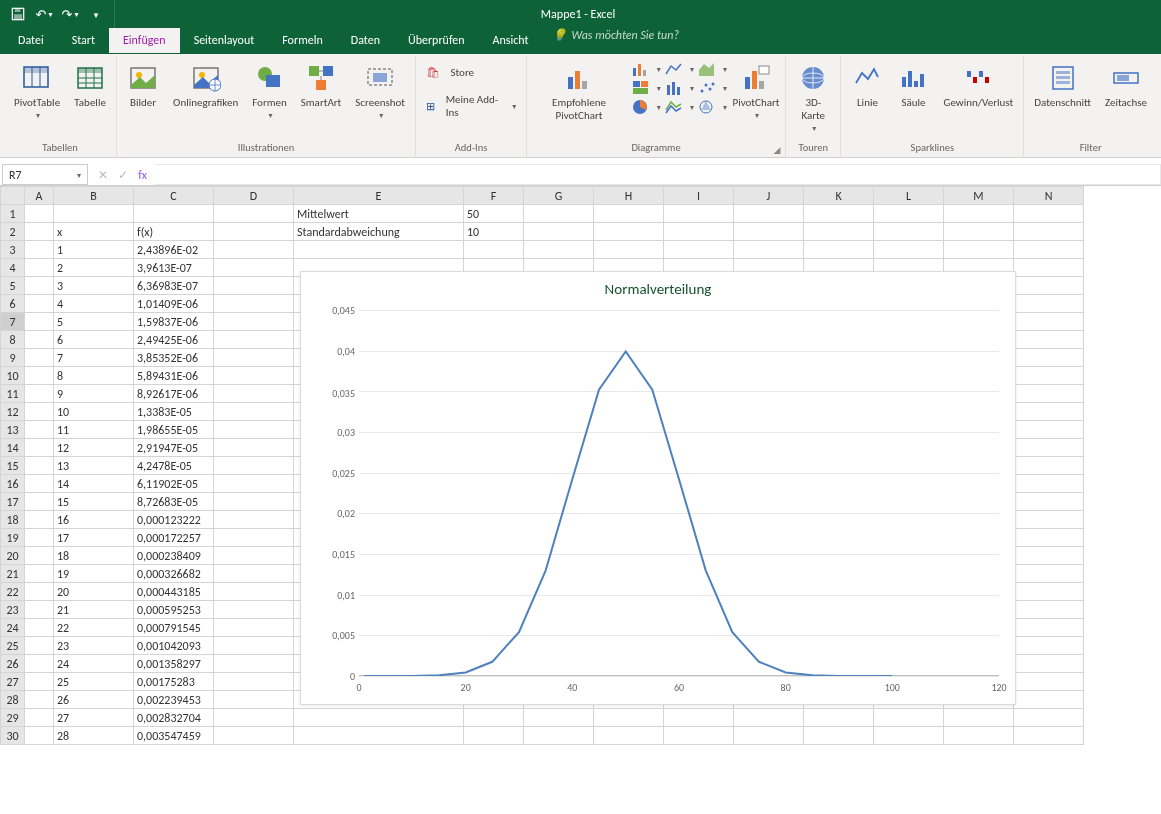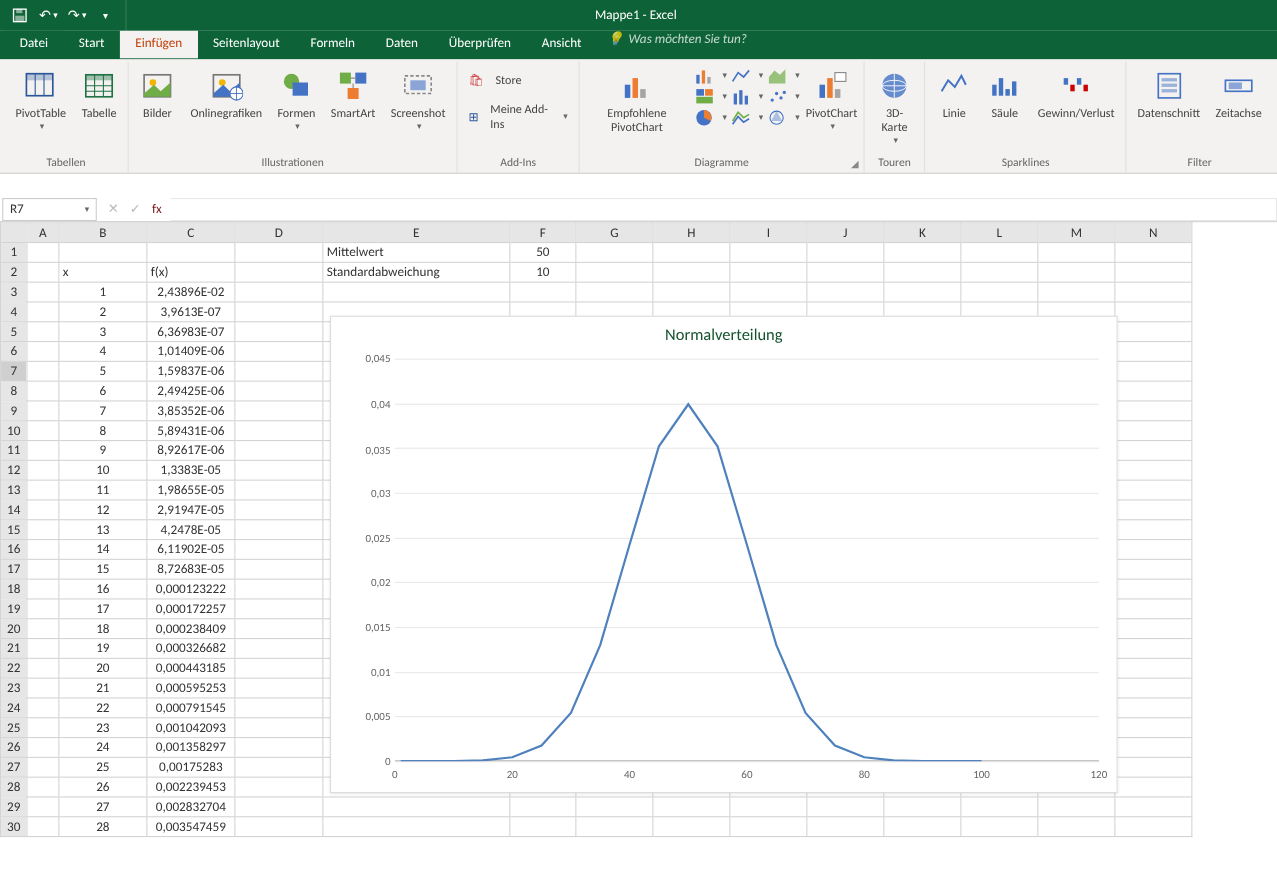--- a/index.html
+++ b/index.html
@@ -4,43 +4,43 @@
 <style>
 *{box-sizing:border-box;margin:0;padding:0;font-family:"Segoe UI","Calibri",sans-serif}
 body{background:#fff;font-size:12px;color:#333;overflow:hidden;width:1161px;height:814px}
 .titlebar{background:#0e6237;height:28px;display:flex;align-items:center;color:#fff;font-size:12px}
 .qat{display:flex;align-items:center;gap:2px;padding:0 6px;border-right:1px solid rgba(255,255,255,.15);height:100%}
 .qat-btn{width:24px;height:24px;display:flex;align-items:center;justify-content:center;color:#fff;font-size:13px}
 .title-center{flex:1;text-align:center;font-size:12px}
 .tabs{background:#0e6237;height:26px;display:flex;align-items:flex-start;padding-left:4px;color:#fff;font-size:12px}
 .tab{padding:5px 14px 6px;cursor:pointer}
 .tab.file{background:#0e6237;color:#fff}
-.tab.active{background:#f3f2f1;color:#c2410c;}
+.tab.active{background:#f3f2f1;color:#a21caf;}
 .tell{display:flex;align-items:center;gap:4px;color:rgba(255,255,255,.75);padding:0 10px;font-style:italic}
 .ribbon{background:#f3f2f1;border-bottom:1px solid #d0d0d0;height:104px;display:flex;padding:2px 4px 0;font-size:11px;color:#444}
 .grp{display:flex;flex-direction:column;align-items:center;padding:2px 6px 0;border-right:1px solid #e0e0e0}
 .grp-body{display:flex;gap:6px;flex:1;align-items:flex-start;padding-top:2px}
 .grp-label{font-size:10.5px;color:#666;text-align:center;padding:2px 0 3px;width:100%}
 .rbtn{display:flex;flex-direction:column;align-items:center;gap:2px;padding:2px 4px;text-align:center;line-height:1.2;min-width:40px}
 .rbtn .ic{width:32px;height:32px;display:flex;align-items:center;justify-content:center}
 .rbtn .lbl{font-size:11px}
 .mini-col{display:flex;flex-direction:column;gap:4px;padding-top:4px}
 .mini{display:flex;align-items:center;gap:4px;font-size:11px}
 svg{display:block}
-.formula-row{display:flex;align-items:stretch;height:22px;border-bottom:1px solid #d0d0d0;background:#fff;margin-top:22px}
+.formula-row{display:flex;align-items:stretch;height:22px;border-bottom:1px solid #d0d0d0;background:#fff;margin-top:6px}
 .namebox{width:86px;border:1px solid #ccc;display:flex;align-items:center;padding:0 6px;font-size:12px;justify-content:space-between;background:#fff;margin:0 2px}
 .fx-btns{display:flex;align-items:center;gap:10px;padding:0 8px;color:#999}
 .fx-input{flex:1;border:1px solid #e8e8e8;border-left:none;padding:0 6px;display:flex;align-items:center;font-size:12px}
 .grid-wrap{position:relative;overflow:hidden;height:650px}
 .sheet{border-collapse:collapse;table-layout:fixed}
 .sheet td,.sheet th{border:1px solid #d4d4d4;height:18px;font-size:12px;padding:0 3px;white-space:nowrap;overflow:hidden;background:#fff}
 .sheet th{background:#e6e6e6;font-weight:normal;color:#333;text-align:center}
 .sheet .corner{background:#e6e6e6;width:24px}
 .rh{background:#e6e6e6;text-align:center;width:24px}
-.sheet td.num{text-align:center}
+.sheet td.num{text-align:left}
 .sheet td.txt{text-align:left}
 .selhdr{background:#cfcfcf!important}
 .chart{position:absolute;left:300px;top:85px;width:716px;height:434px;background:#fff;border:1px solid #dcdcdc;box-shadow:0 1px 3px rgba(0,0,0,.1)}
 .chart-title{text-align:center;font-size:15px;color:#14532d;padding:8px 0 6px}
 .plot{position:absolute;left:58px;top:38px;right:18px;bottom:30px;border:none}
 .plot .ytick{position:absolute;left:-48px;width:44px;text-align:right;font-size:10px;color:#666;transform:translateY(-50%)}
 .plot .xtick{position:absolute;bottom:-18px;font-size:10px;color:#666;transform:translateX(-50%)}
 .plot .gl{position:absolute;left:0;right:0;height:1px;background:#e8e8e8}
 .plot .ax-x{position:absolute;left:0;right:0;bottom:0;height:1px;background:#bfbfbf}
 .plot svg{position:absolute;inset:0}
@@ -368,21 +368,21 @@
 </div>
 
 <div class="formula-row">
   <div class="namebox">
       <span>R7</span>
       <span class="caret">▾</span>
     </div>
   <div class="fx-btns">
     <span style="color:#bbb">✕</span>
     <span style="color:#bbb">✓</span>
-    <span style="color:#7f1d1d">fx</span>
+    <span style="color:#8b5cf6">fx</span>
   </div>
   <div class="fx-input"></div>
 </div>
 
 <div class="grid-wrap">
   <table class="sheet" id="sheet">
       <tbody>
         <tr>
           <th class="corner" style="width:24px"></th>
           <th style="width:29px">A</th>

